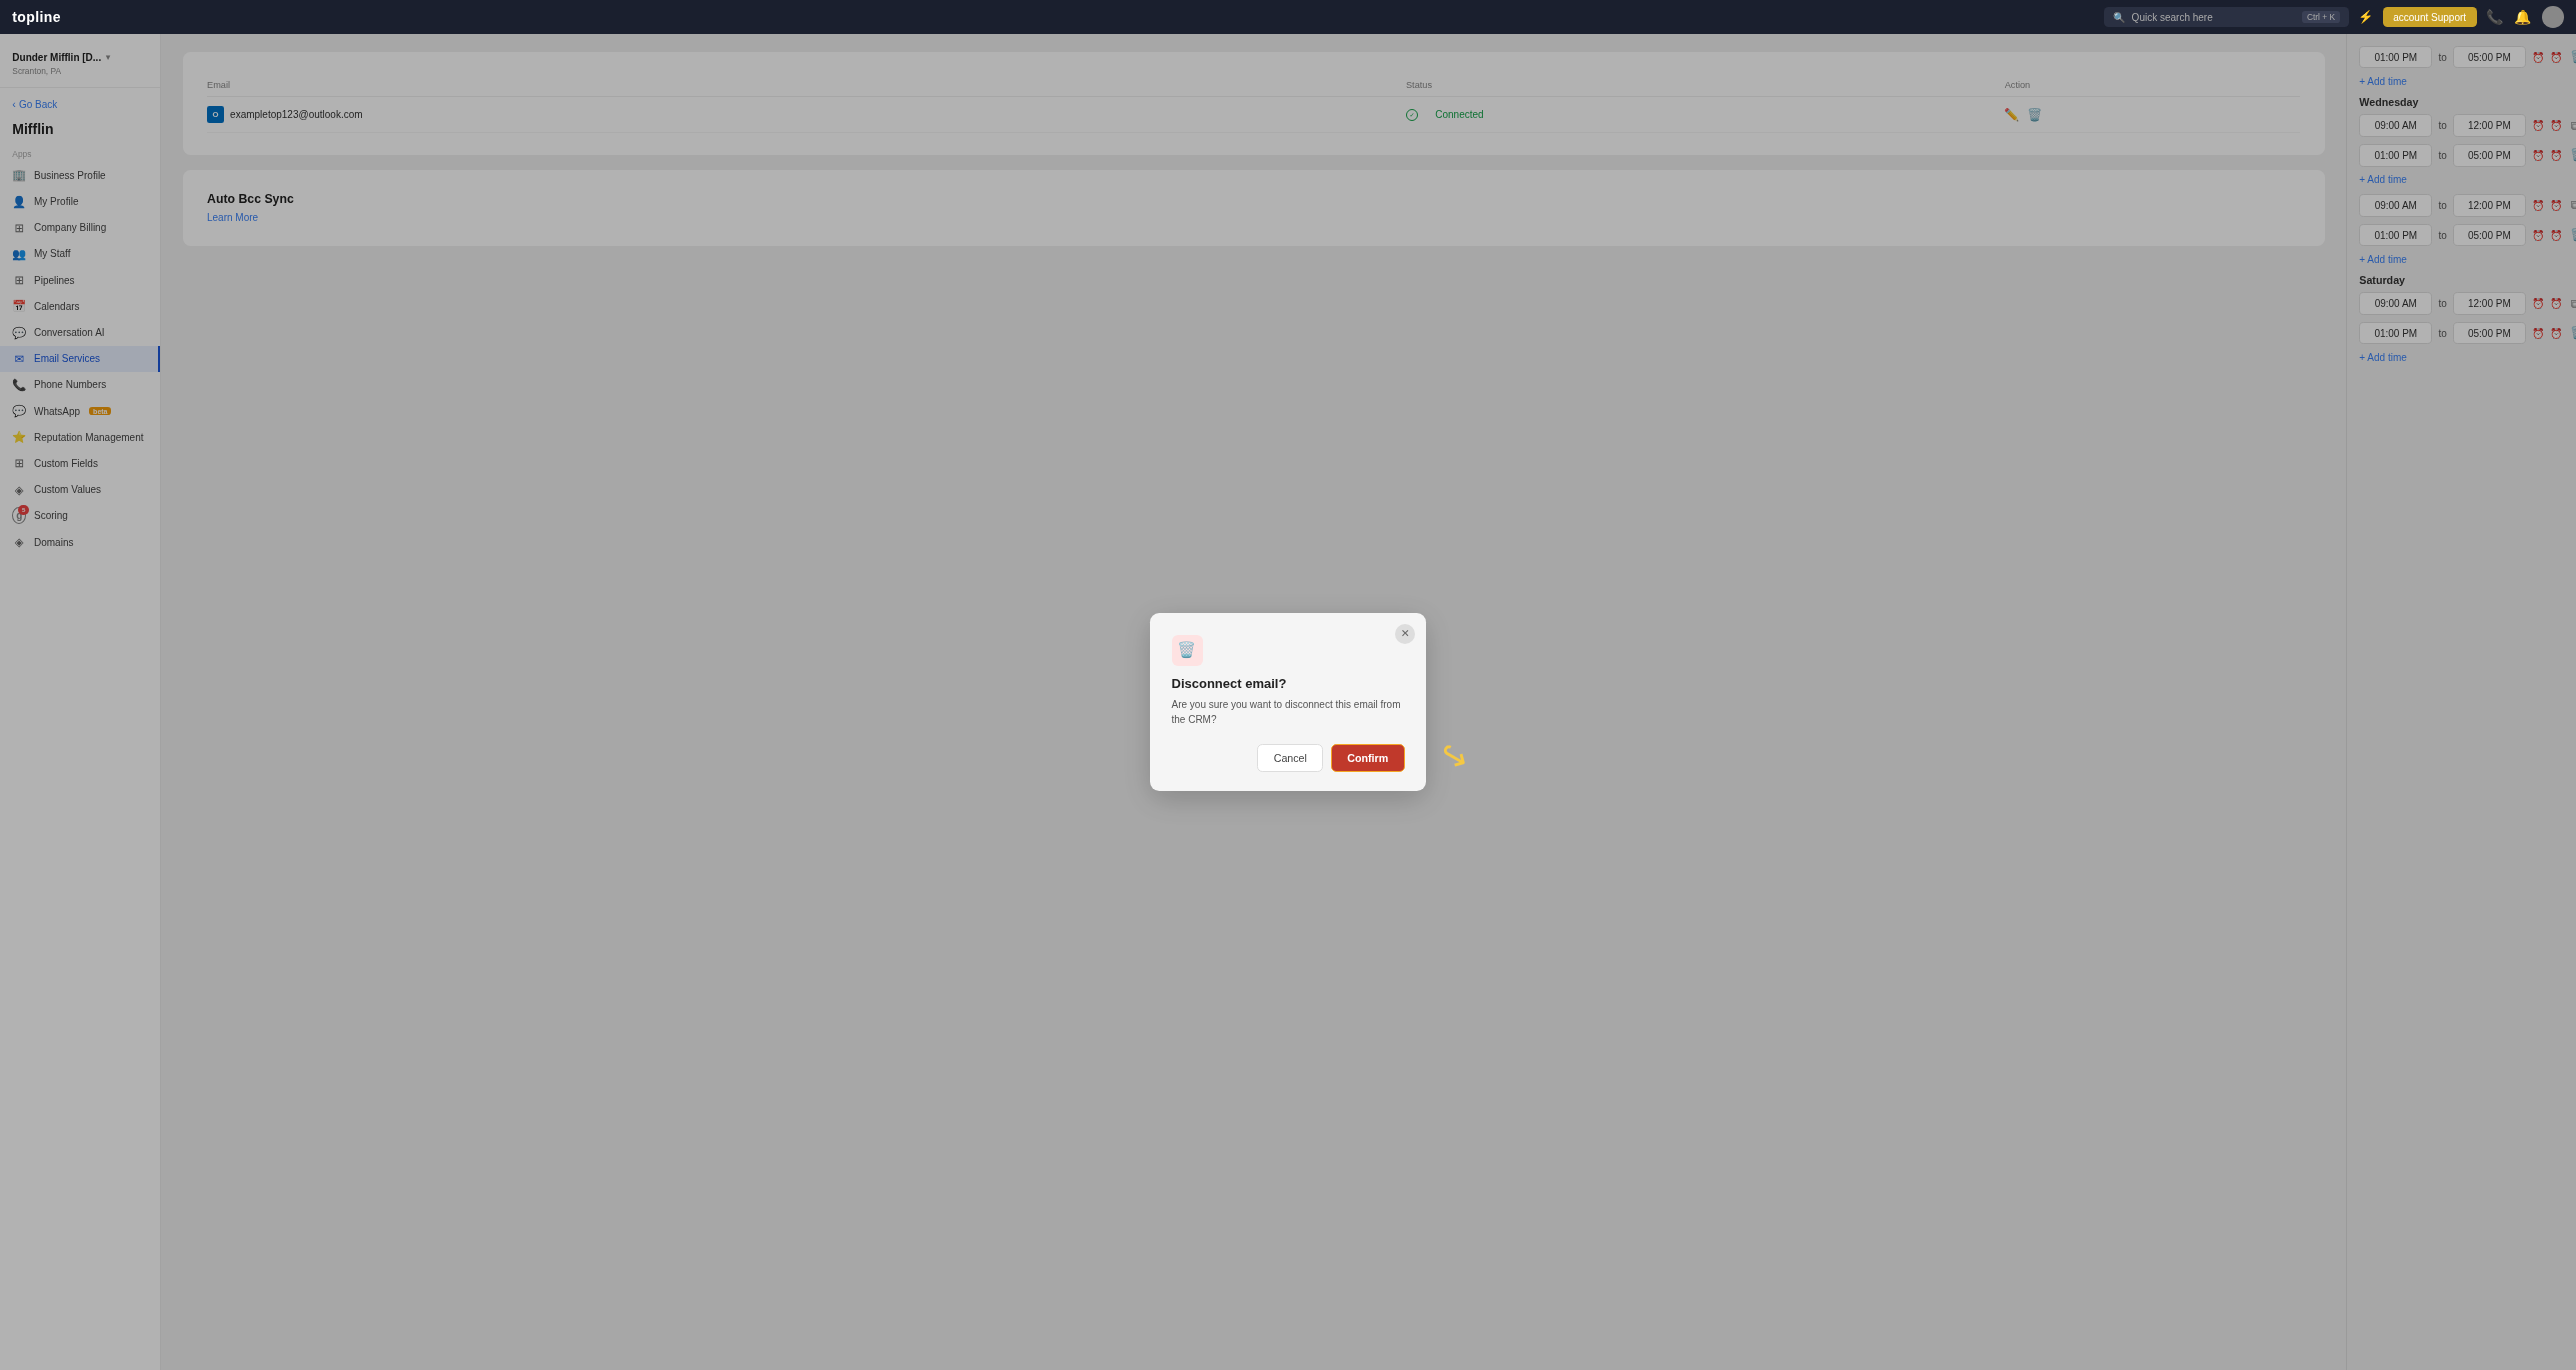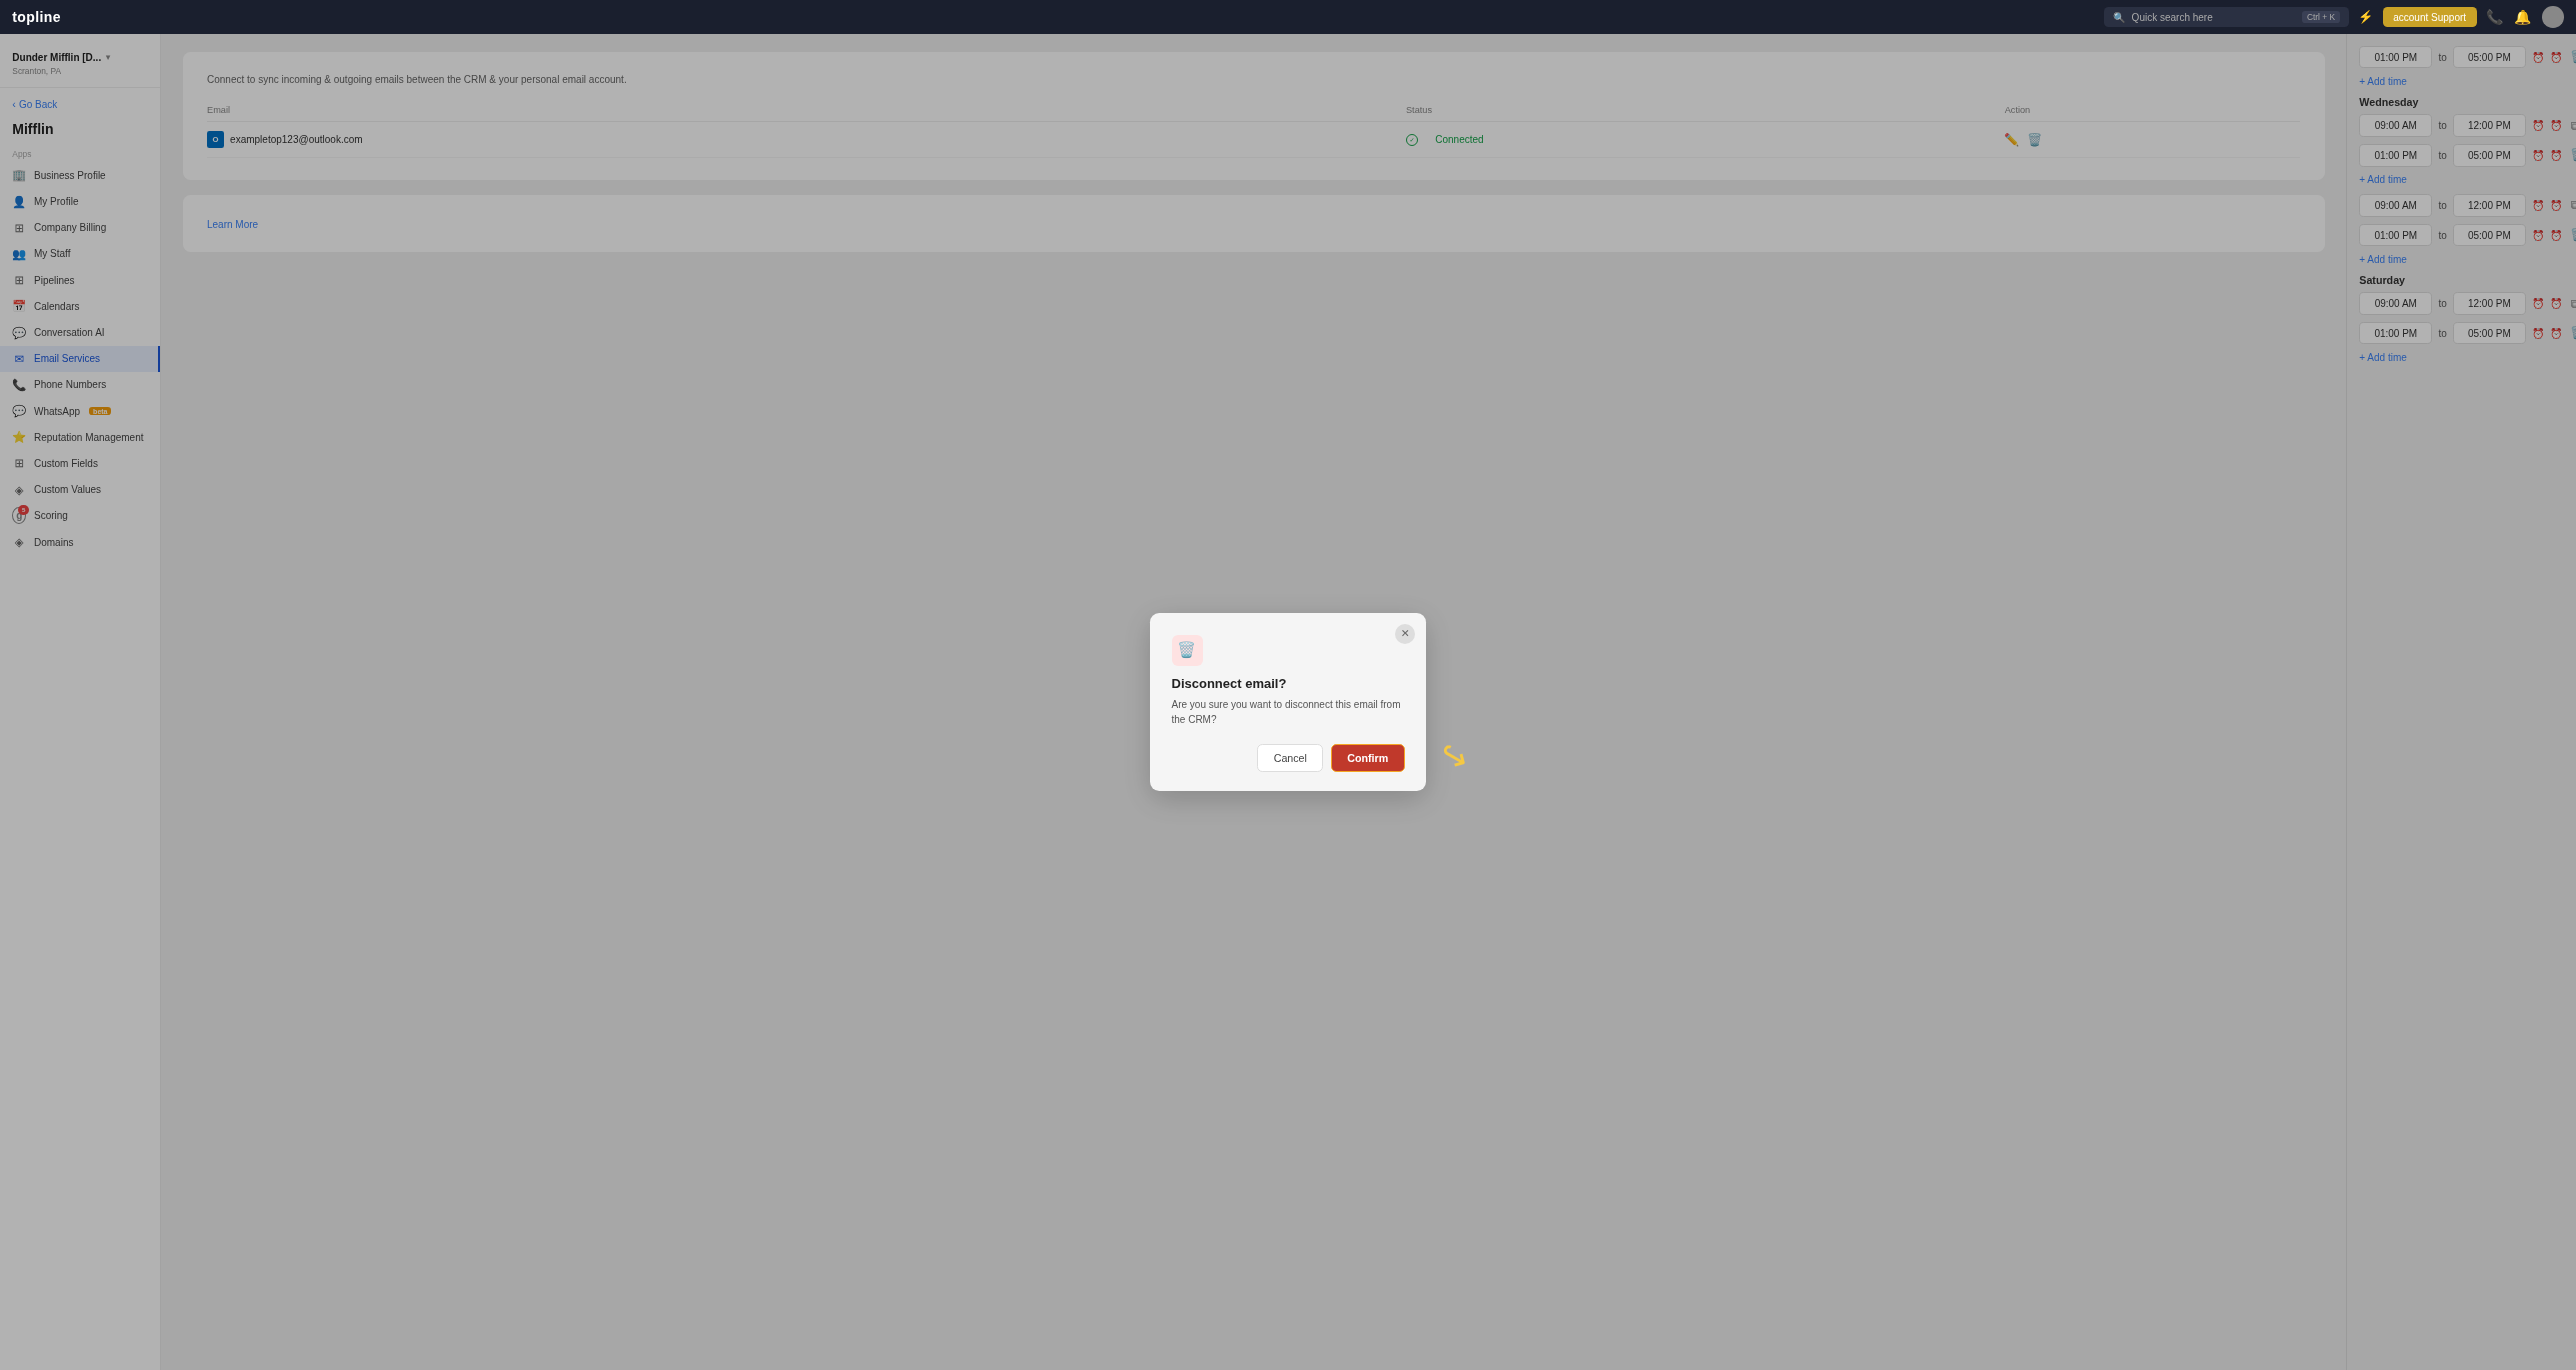--- a/index.html
+++ b/index.html
@@ -218,21 +218,20 @@
       <span>Domains</span>
     </div>
   </aside>
 
   <main class="main">
     <div style="display:flex; height:100%;">
 
       <div style="flex:1; padding: 18.4px 21.5px; overflow-y: auto;">
 
         <div class="content-section">
-          <div class="section-desc">Connect to sync incoming &amp; outgoing emails between the CRM &amp; your personal email account.</div>
           <table class="table">
             <thead>
               <tr>
                 <th>Email</th>
                 <th>Status</th>
                 <th>Action</th>
               </tr>
             </thead>
             <tbody>
               <tr>
@@ -253,20 +252,21 @@
                     <span class="action-icon">✏️</span>
                     <span class="action-icon">🗑️</span>
                   </div>
                 </td>
               </tr>
             </tbody>
           </table>
         </div>
 
         <div class="bcc-section">
+          <div class="section-title">Auto Bcc Sync</div>
           <a class="learn-more">Learn More</a>
         </div>
 
       </div>
 
       <div style="width:230px; background:#f0f0f0; padding:12.3px 12.3px; overflow-y:auto; border-left:0.8px solid #ddd;">
 
         <div style="margin-bottom:3.1px;">
           <div class="schedule-row">
             <input type="text" class="time-input" value="01:00 PM" readonly="" style="">

